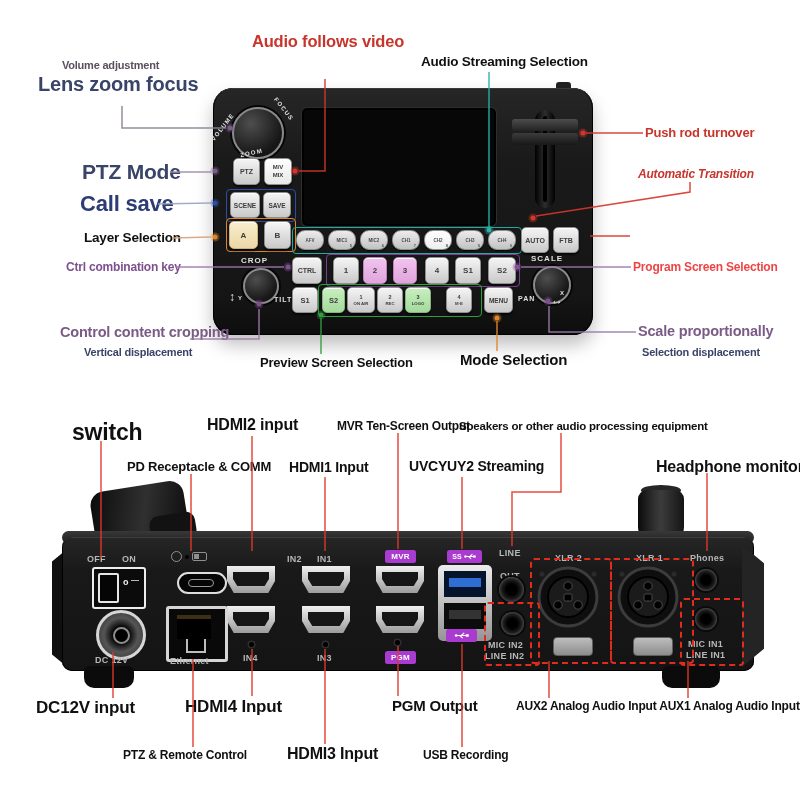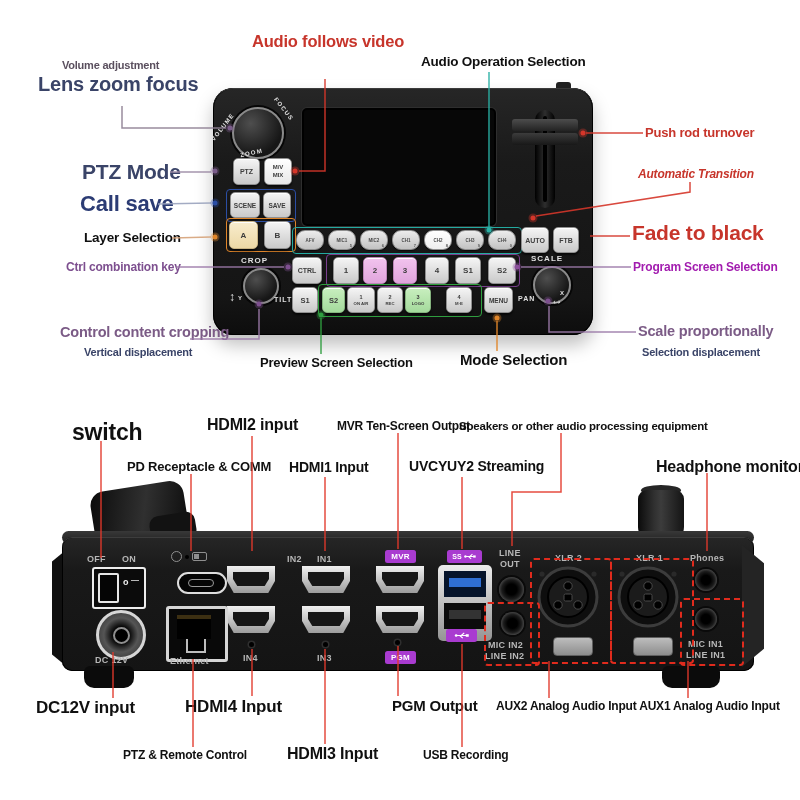--- a/index.html
+++ b/index.html
@@ -216,29 +216,28 @@
 
   <div class="paneltxt" style="left:531px;top:254px;font-size:8px;">SCALE</div>
   <div class="knob" style="left:533px;top:266px;width:34px;height:34px;"></div>
   <div class="paneltxt" style="left:518px;top:295px;font-size:7px;">PAN</div>
   <div class="paneltxt" style="left:551px;top:293px;font-size:12px;letter-spacing:0;">↔</div>
   <div class="paneltxt" style="left:560px;top:290px;font-size:6px;letter-spacing:0;">X</div>
 
   <div class="lbl ctr" style="left:48px;top:60px;width:125px;font-size:11px;color:#5a4f5e;">Volume adjustment</div>
   <div class="lbl ctr navy" style="left:38px;top:74px;width:150px;font-size:20px;">Lens zoom focus</div>
   <div class="lbl ctr red" style="left:252px;top:33px;width:146px;font-size:16.5px;">Audio follows video</div>
-  <div class="lbl blk" style="left:421px;top:55px;font-size:13.5px;">Audio Operation Selection</div>
+  <div class="lbl blk" style="left:421px;top:55px;font-size:13.5px;">Audio Streaming Selection</div>
   <div class="lbl red" style="left:645px;top:126px;font-size:13px;">Push rod turnover</div>
   <div class="lbl navy" style="left:82px;top:161px;font-size:21px;">PTZ Mode</div>
   <div class="lbl red" style="left:638px;top:168px;font-size:12px;font-style:italic;">Automatic Transition</div>
   <div class="lbl blue" style="left:80px;top:192px;font-size:22px;">Call save</div>
   <div class="lbl blk" style="left:84px;top:231px;font-size:13.5px;">Layer Selection</div>
-  <div class="lbl red" style="left:632px;top:222px;font-size:21px;">Fade to black</div>
   <div class="lbl purp" style="left:66px;top:261px;font-size:12px;">Ctrl combination key</div>
-  <div class="lbl" style="left:633px;top:261px;font-size:12px;color:#a21caf;">Program Screen Selection</div>
+  <div class="lbl" style="left:633px;top:261px;font-size:12px;color:#ef4444;">Program Screen Selection</div>
   <div class="lbl gpurp" style="left:60px;top:325px;font-size:14.5px;">Control content cropping</div>
   <div class="lbl gpurp" style="left:638px;top:324px;font-size:14.5px;">Scale proportionally</div>
   <div class="lbl navy" style="left:84px;top:347px;font-size:11px;">Vertical displacement</div>
   <div class="lbl navy" style="left:642px;top:347px;font-size:11px;">Selection displacement</div>
   <div class="lbl blk" style="left:260px;top:356px;font-size:13px;">Preview Screen Selection</div>
   <div class="lbl blk" style="left:460px;top:352px;font-size:15px;">Mode Selection</div>
 
   <div class="handle-main"></div>
   <div class="handle-sub"></div>
   <div class="rear-knob-cap"></div>
@@ -305,21 +304,21 @@
   </div>
   <div class="badge" style="left:446px;top:629px;width:31px;height:13px;">
     <svg width="16" height="9" viewBox="0 0 20 12">
         <path d="M1 6 H16 M9 6 L13 2.5 M7 6 L11 9.5" stroke="#fff" stroke-width="1.6" fill="none"></path>
         <circle cx="2.2" cy="6" r="1.8" fill="#fff"></circle>
         <rect x="15" y="4.3" width="4" height="3.4" fill="#fff"></rect>
       </svg>
   </div>
 
   <div class="plabel" style="left:499px;top:548px;">LINE</div>
-  <div class="plabel" style="left:500px;top:559px;">OUT</div>
+  <div class="plabel" style="left:500px;top:571px;">OUT</div>
   <div class="jack" style="left:499px;top:577px;width:25px;height:25px;"></div>
   <div class="jack" style="left:501px;top:612px;width:23px;height:23px;"></div>
   <div class="plabel" style="left:488px;top:640px;">MIC IN2</div>
   <div class="plabel" style="left:485px;top:651px;">LINE IN2</div>
 
   <div class="plabel" style="left:555px;top:553px;">XLR 2</div>
   <div class="plabel" style="left:636px;top:553px;">XLR 1</div>
   <div class="plabel" style="left:690px;top:553px;">Phones</div>
   <div class="jack" style="left:695px;top:569px;width:22px;height:22px;"></div>
   <div class="jack" style="left:695px;top:608px;width:22px;height:22px;"></div>
@@ -368,21 +367,21 @@
   <div class="lbl blk" style="left:207px;top:417px;font-size:16px;">HDMI2 input</div>
   <div class="lbl blk" style="left:337px;top:420px;font-size:12px;">MVR Ten-Screen Output</div>
   <div class="lbl blk" style="left:459px;top:420px;font-size:11.5px;">Speakers or other audio processing equipment</div>
   <div class="lbl blk" style="left:127px;top:460px;font-size:13px;">PD Receptacle &amp; COMM</div>
   <div class="lbl blk" style="left:289px;top:460px;font-size:14px;">HDMI1 Input</div>
   <div class="lbl blk" style="left:409px;top:459px;font-size:14px;">UVCYUY2 Streaming</div>
   <div class="lbl blk" style="left:656px;top:459px;font-size:16px;">Headphone monitoring</div>
   <div class="lbl blk" style="left:36px;top:699px;font-size:17px;">DC12V input</div>
   <div class="lbl blk" style="left:185px;top:698px;font-size:17px;">HDMI4 Input</div>
   <div class="lbl blk" style="left:392px;top:698px;font-size:15px;">PGM Output</div>
-  <div class="lbl blk" style="left:496px;top:700px;font-size:12px;">AUX2 Analog Audio Input AUX1 Analog Audio Input</div>
+  <div class="lbl blk" style="left:516px;top:700px;font-size:12px;">AUX2 Analog Audio Input AUX1 Analog Audio Input</div>
   <div class="lbl blk" style="left:123px;top:749px;font-size:12px;">PTZ &amp; Remote Control</div>
   <div class="lbl blk" style="left:287px;top:746px;font-size:16px;">HDMI3 Input</div>
   <div class="lbl blk" style="left:423px;top:749px;font-size:12px;">USB Recording</div>
 
   <svg class="overlay" width="800" height="800" viewBox="0 0 800 800">
     <g fill="none" stroke-width="1.5" opacity="0.9">
 
       <polyline points="122,106 122,128 226,128" stroke="#8d7f92"></polyline>
       <line x1="170" y1="172" x2="211" y2="172" stroke="#9b8aa5"></line>
       <line x1="158" y1="204" x2="211" y2="203" stroke="#9aa3bd"></line>

